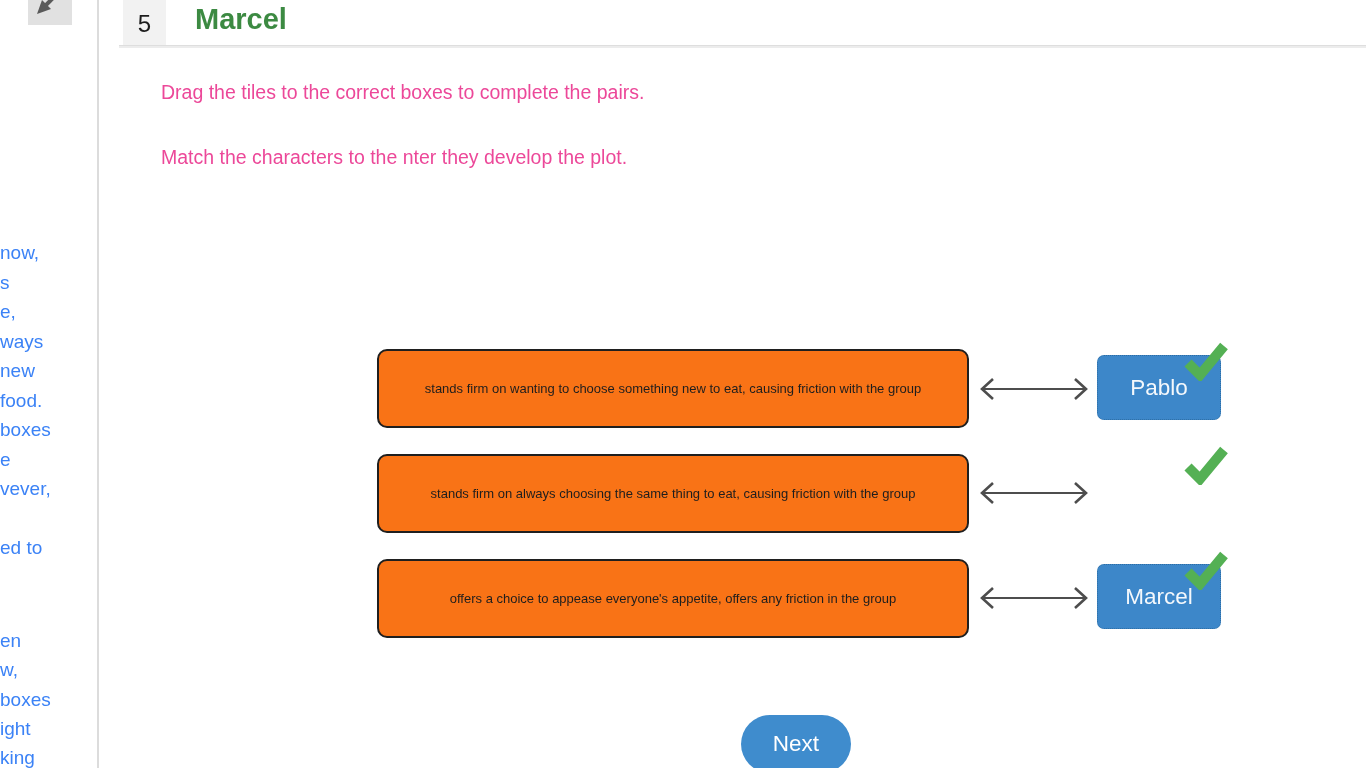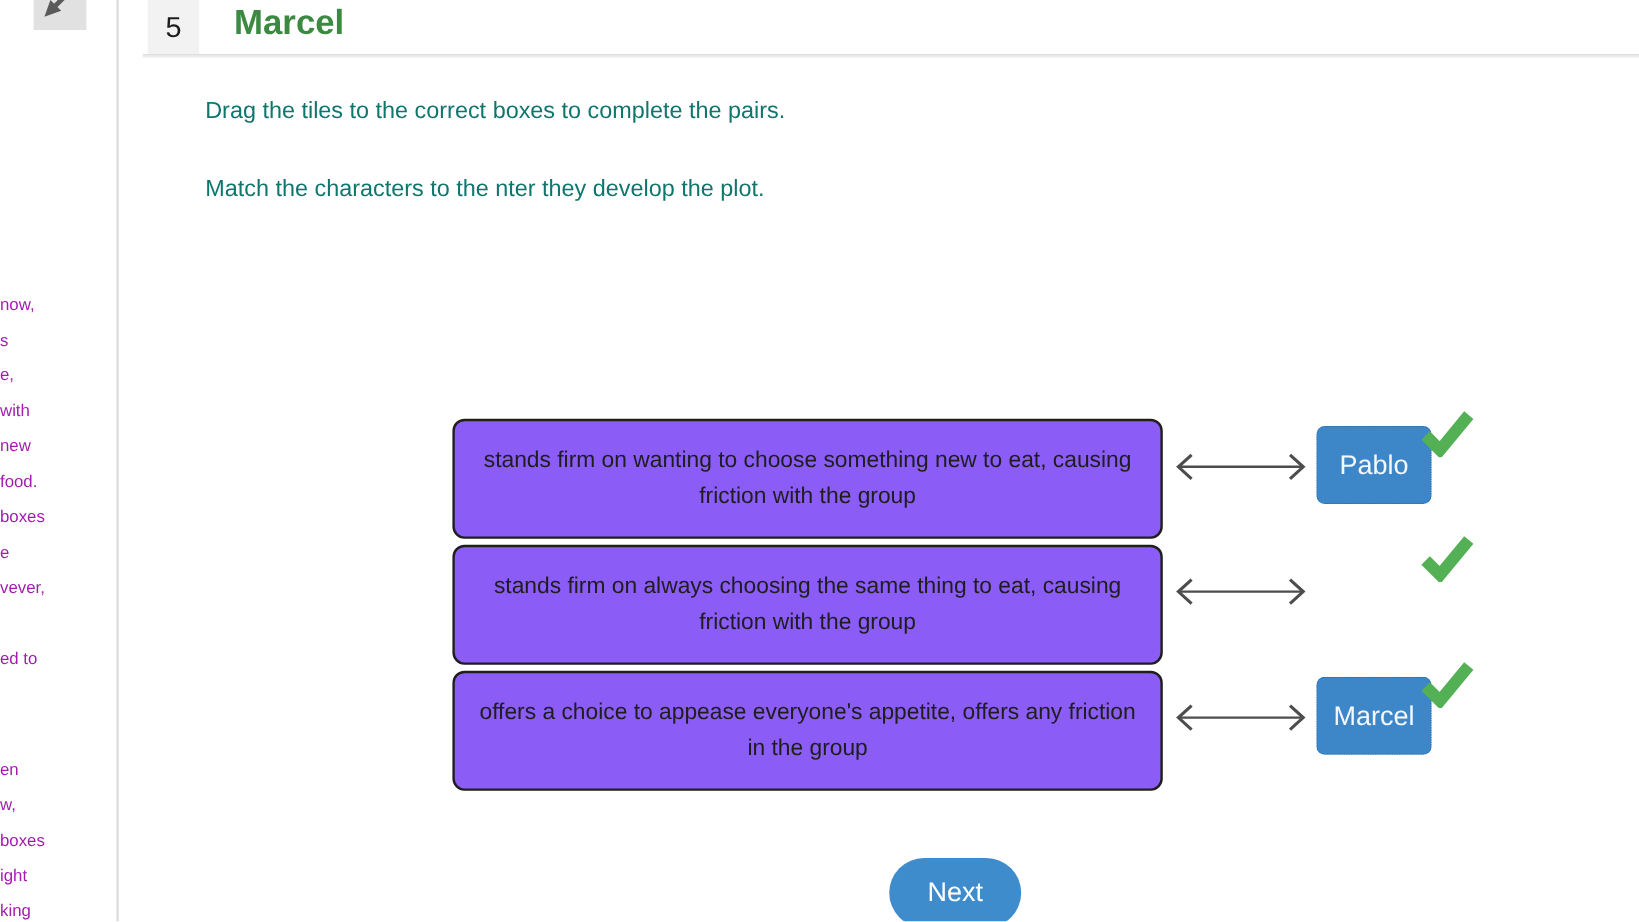--- a/index.html
+++ b/index.html
@@ -2,63 +2,63 @@
 <html><head>
 <meta charset="utf-8">
 <style>
   * { margin:0; padding:0; box-sizing:border-box; }
   html,body { width:1366px; height:768px; overflow:hidden; background:#fff;
     font-family:"Liberation Sans","DejaVu Sans",sans-serif; }
   .page { position:relative; width:1366px; height:768px; background:#fff; overflow:hidden; }
 
   
   .passage-panel { position:absolute; left:0; top:0; width:97px; height:768px; background:#fff; }
-  .frag { position:absolute; left:0; white-space:nowrap; font-size:14px; color:#a21caf; line-height:24px; }
+  .frag { position:absolute; left:0; white-space:nowrap; font-size:19px; color:#3b82f6; line-height:24px; }
   .v-divider { position:absolute; left:97px; top:0; width:2px; height:768px; background:#dcdcdc; }
 
   
   .collapse-btn { position:absolute; left:28px; top:-17px; width:44px; height:42px;
     background:#e1e1e1; border:none; cursor:pointer; display:flex; align-items:flex-end; justify-content:flex-start; padding:0 0 5px 6px; }
 
   
   .qnum-box { position:absolute; left:123px; top:0; width:43px; height:47px; background:#f2f2f2;
     display:flex; align-items:center; justify-content:center; font-size:24px; color:#1c1c1c; }
   .status-label { position:absolute; left:195px; top:3px; font-size:29px; font-weight:bold; color:#3c8a42; }
   .h-divider { position:absolute; left:119px; top:45px; right:0; height:3px; background:#ececec; border-top:1px solid #dedede; }
 
   
-  .instr { position:absolute; left:171px; font-size:19.5px; color:#0f766e; }
+  .instr { position:absolute; left:161px; font-size:19.5px; color:#ec4899; }
   .instr1 { top:81px; }
   .instr2 { top:146px; }
 
   
-  .desc-box { position:absolute; left:377px; width:592px; height:100px; background:#8b5cf6;
+  .desc-box { position:absolute; left:377px; width:592px; height:79px; background:#f97316;
     border:2px solid #1f1f1f; border-radius:10px; display:flex; align-items:center; justify-content:center;
-    text-align:center; font-size:19px; line-height:30px; color:#1e1e1e; padding:0 14px; }
+    text-align:center; font-size:13px; line-height:30px; color:#1e1e1e; padding:0 14px; }
   .pair-arrow { position:absolute; left:976px; width:116px; height:30px; }
-  .tile { position:absolute; left:1097px; width:96px; height:65px; background:#3d87c9;
+  .tile { position:absolute; left:1097px; width:124px; height:65px; background:#3d87c9;
     border:1px dotted #2e6da4; border-radius:7px; display:flex; align-items:center; justify-content:center;
     color:#f4f8fc; font-size:22.5px; cursor:grab; overflow:visible; white-space:nowrap; }
   .check { position:absolute; left:1184px; width:44px; height:40px; }
 
   
   .next-btn { position:absolute; left:741px; top:715px; width:110px; height:58px; border:none;
     background:#3f8ccd; border-radius:29px; color:#fff; font-size:22.5px; cursor:pointer;
     font-family:"Liberation Sans","DejaVu Sans",sans-serif; }
 </style>
 </head>
 <body>
 
 <div class="page">
 
   <div class="passage-panel">
     <span class="frag" style="top:241px">now,</span>
     <span class="frag" style="top:271px">s</span>
     <span class="frag" style="top:300px">e,</span>
-    <span class="frag" style="top:330px">with</span>
+    <span class="frag" style="top:330px">ways</span>
     <span class="frag" style="top:359px">new</span>
     <span class="frag" style="top:389px">food.</span>
     <span class="frag" style="top:418px">boxes</span>
     <span class="frag" style="top:448px">e</span>
     <span class="frag" style="top:477px">vever,</span>
     <span class="frag" style="top:536px">ed to</span>
     <span class="frag" style="top:629px">en</span>
     <span class="frag" style="top:658px">w,</span>
     <span class="frag" style="top:688px">boxes</span>
     <span class="frag" style="top:717px">ight</span>

